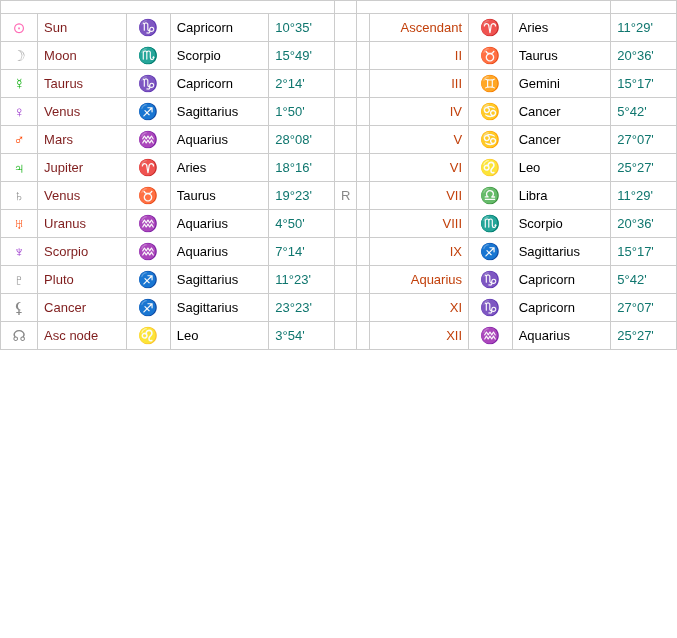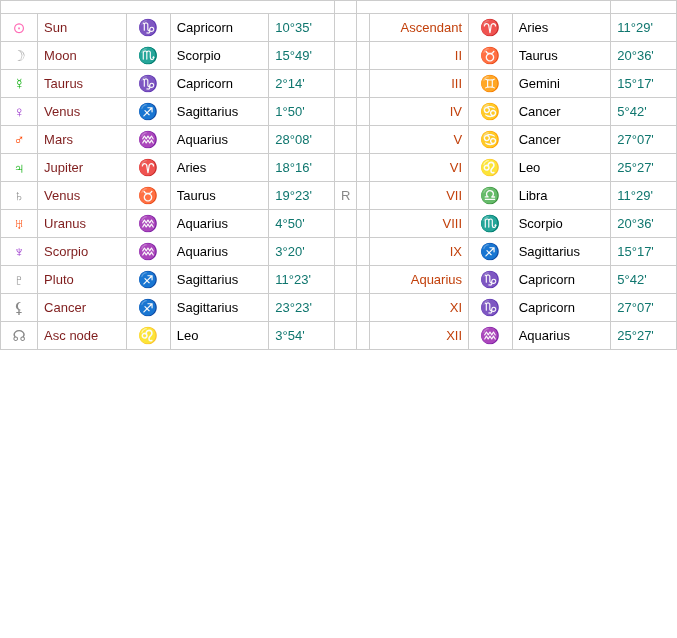--- a/index.html
+++ b/index.html
@@ -178,21 +178,21 @@
         <td class="house-name">VIII</td>
         <td class="sign-icon"><span class="s-scorpio">♏</span></td>
         <td class="sign-name">Scorpio</td>
         <td class="degree">20°36'</td>
       </tr>
       <tr class="data-row">
         <td class="planet-icon sign-icon"><span class="planet-sym c-neptune">♆</span></td>
         <td class="planet-name">Scorpio</td>
         <td class="sign-icon"><span class="s-aquarius">♒</span></td>
         <td class="sign-name">Aquarius</td>
-        <td class="degree">3°20'</td>
+        <td class="degree">7°14'</td>
         <td class="retro"></td>
         <td class="divider-col"></td>
         <td class="house-name">IX</td>
         <td class="sign-icon"><span class="s-sagittarius">♐</span></td>
         <td class="sign-name">Sagittarius</td>
         <td class="degree">15°17'</td>
       </tr>
       <tr class="data-row">
         <td class="planet-icon sign-icon"><span class="planet-sym c-pluto">♇</span></td>
         <td class="planet-name">Pluto</td>

